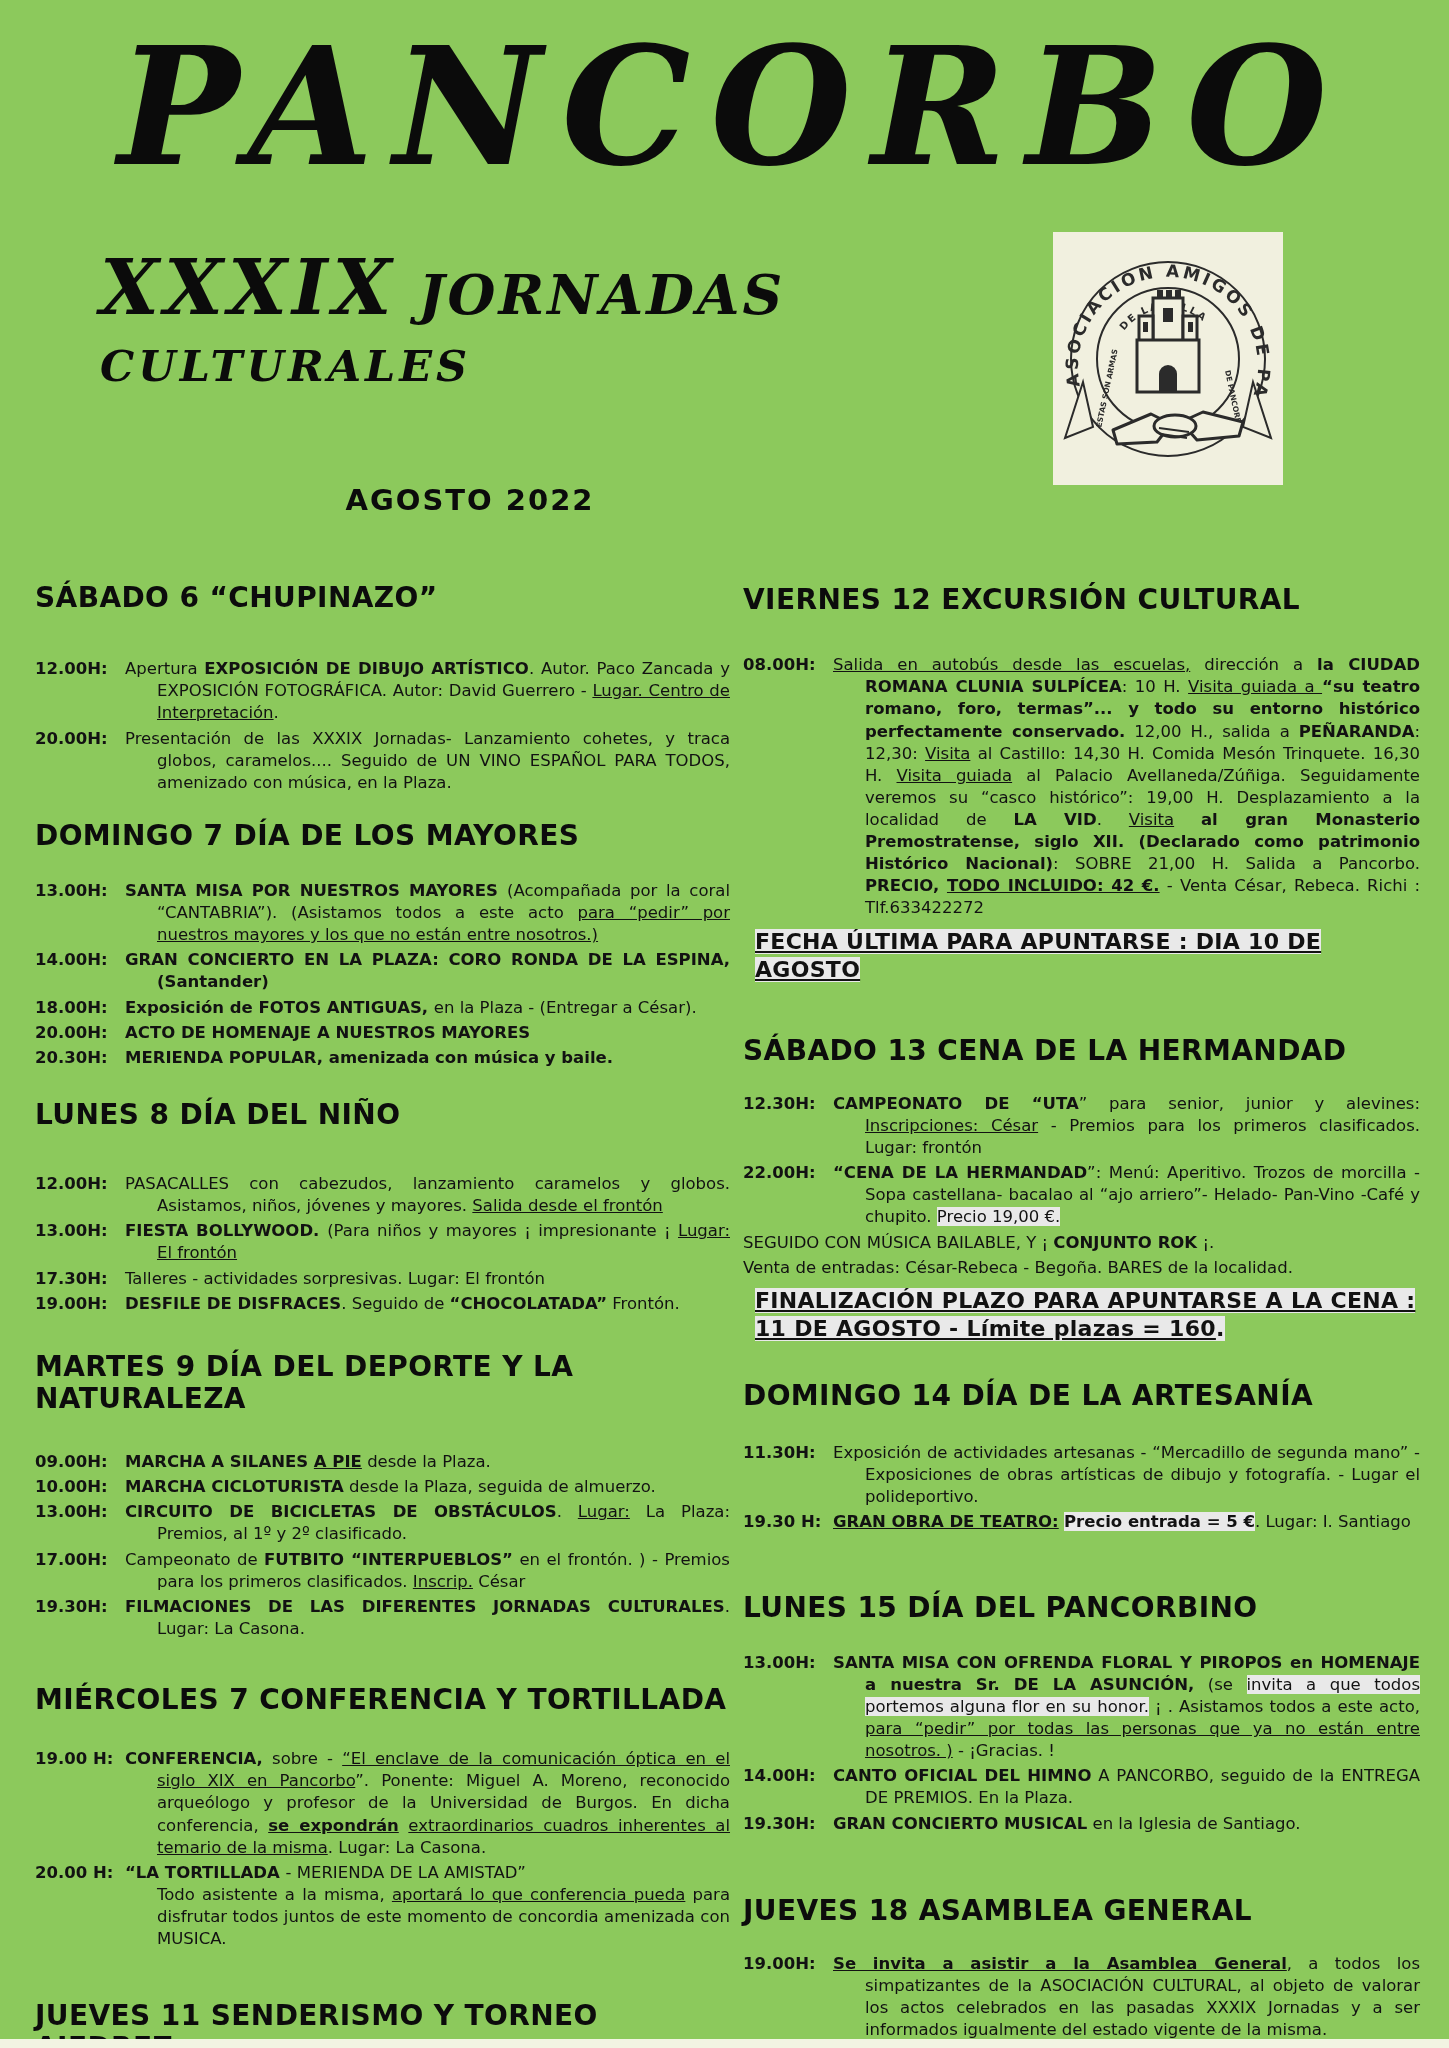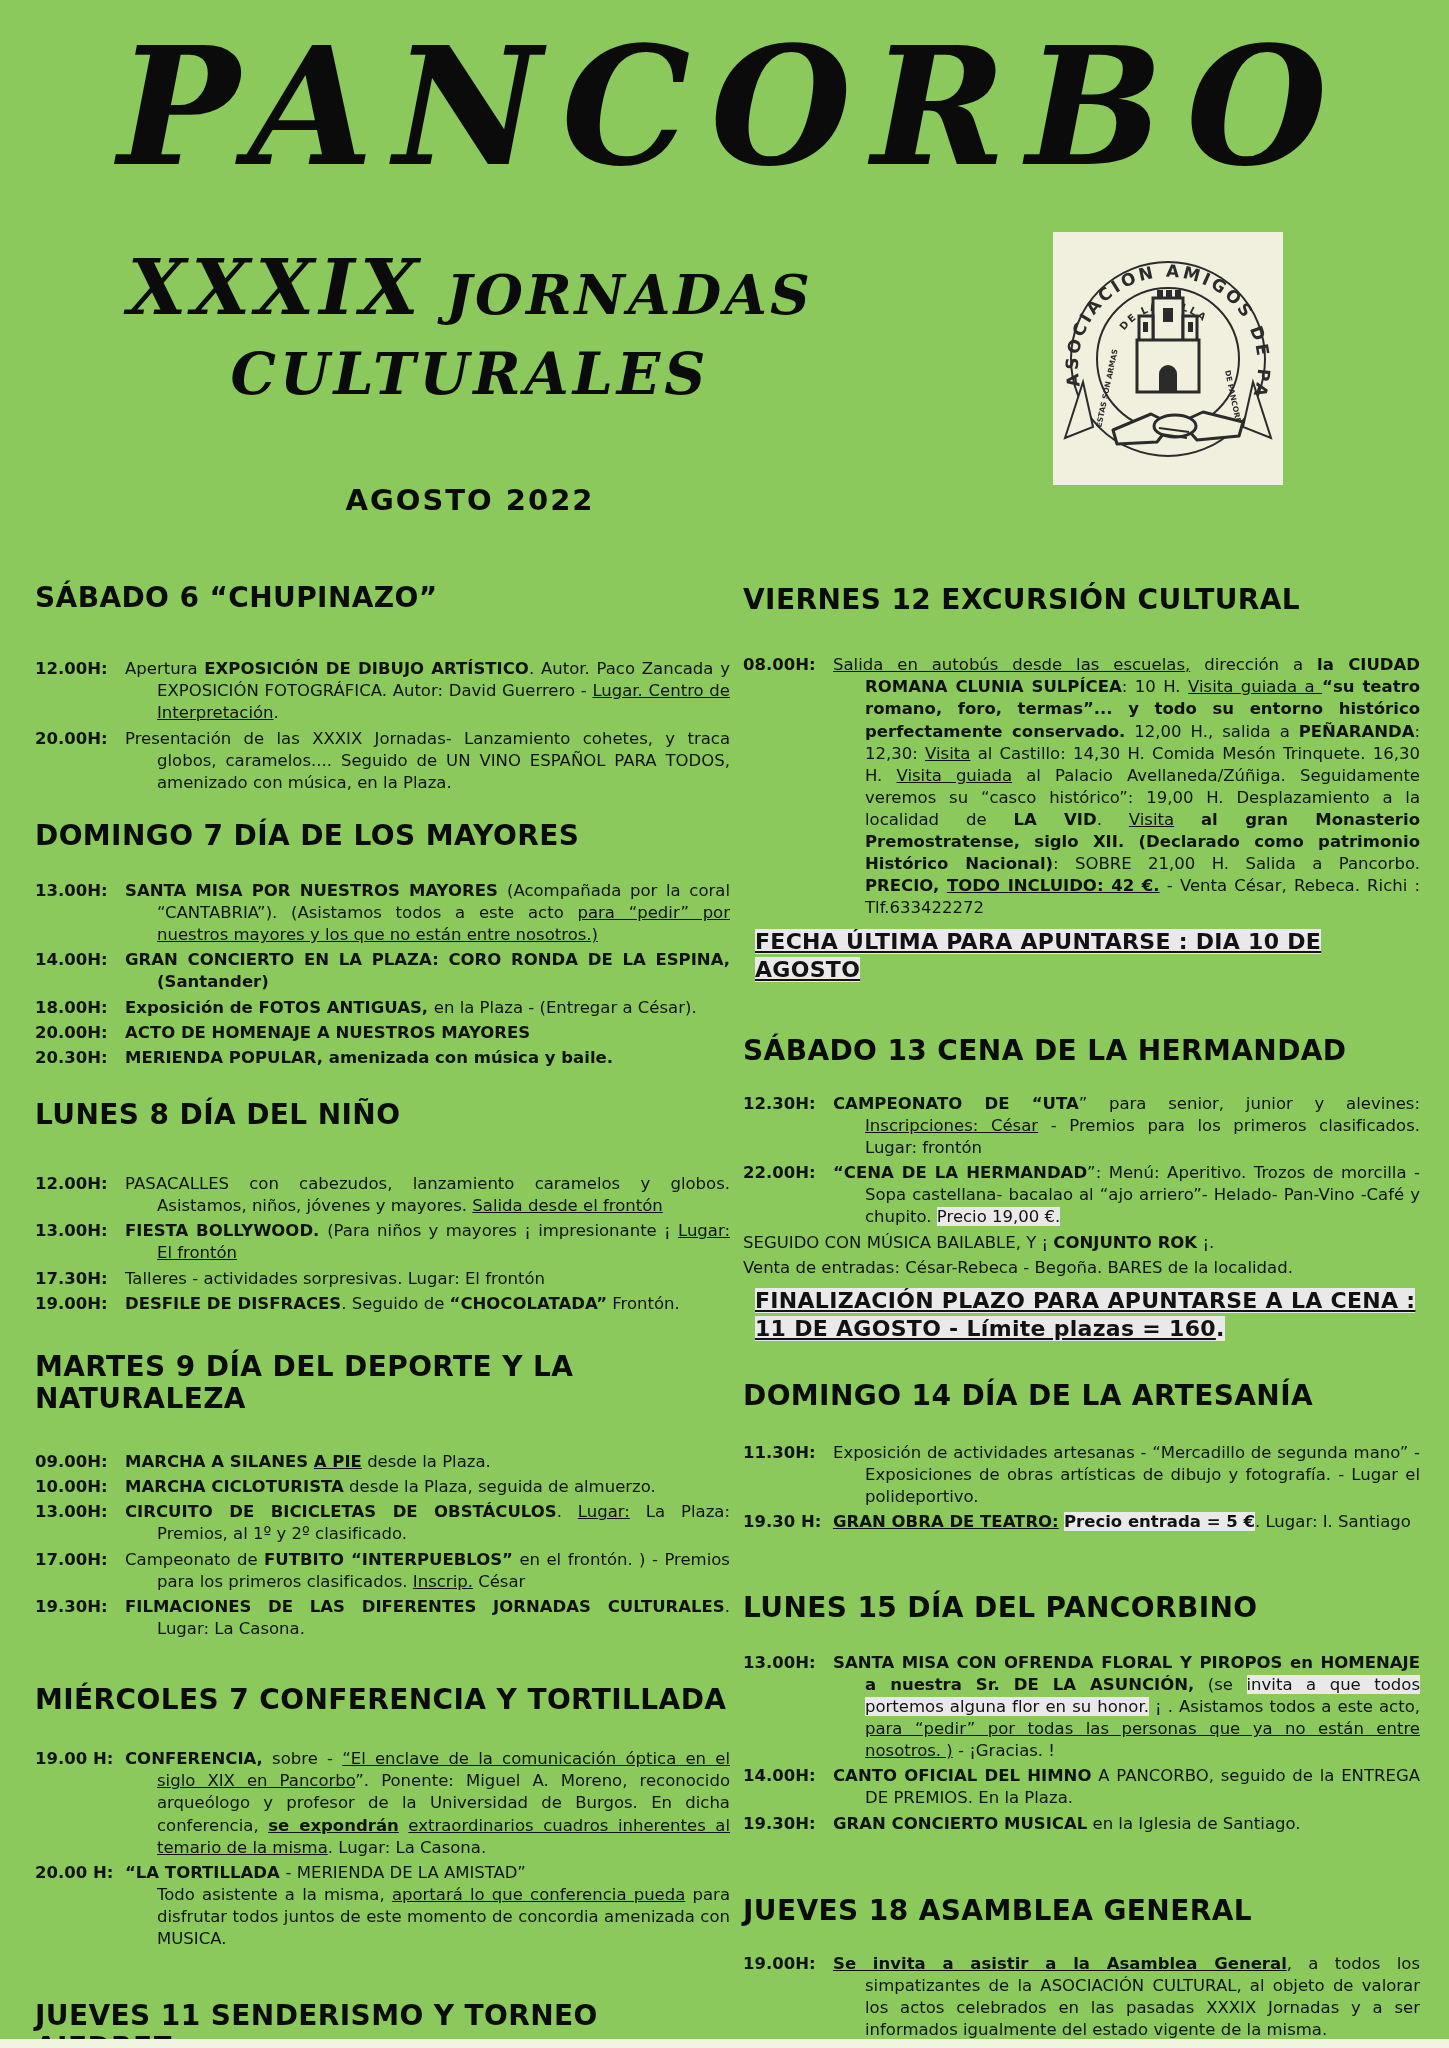--- a/index.html
+++ b/index.html
@@ -2,25 +2,25 @@
 <html lang="es"><head>
 <meta charset="utf-8">
 <style>
   html,body{margin:0;padding:0;background:#666;}
   .page{position:relative;width:1449px;height:2048px;background:#8cc95c;overflow:hidden;
         font-family:"DejaVu Sans",sans-serif;color:#121212;margin:0 auto;}
   
   .title{position:absolute;top:22px;left:8px;width:100%;text-align:center;
          font-family:"DejaVu Serif",serif;font-style:italic;font-weight:bold;
          font-size:162px;line-height:1.05;letter-spacing:20px;white-space:nowrap;color:#0b0b0b;}
-  .subtitle{position:absolute;top:248px;left:100px;width:740px;text-align:center;
+  .subtitle{position:absolute;top:248px;left:100px;width:740px;
             font-family:"DejaVu Serif",serif;font-style:italic;font-weight:bold;color:#0b0b0b;line-height:1.05;}
   .subtitle .roman{font-size:76px;letter-spacing:5px;}
   .subtitle .word1{font-size:55px;letter-spacing:3px;}
-  .subtitle .line2{font-size:57px;letter-spacing:4px;margin-top:16px;}
+  .subtitle .line2{font-size:43px;letter-spacing:4px;margin-top:16px;}
   .month{position:absolute;top:483px;left:100px;width:740px;text-align:center;
          font-weight:bold;font-size:29px;letter-spacing:2px;color:#0b0b0b;}
   
   .logo{position:absolute;left:1053px;top:232px;width:230px;height:253px;}
   .logo text{fill:#2b2b2b;font-family:"DejaVu Sans",sans-serif;font-weight:bold;}
   
   .col{position:absolute;top:572px;}
   #col-left{left:35px;width:695px;}
   #col-right{left:743px;width:677px;}
   .sec-heading{font-weight:bold;font-size:28px;line-height:1.15;letter-spacing:.4px;color:#0c0c0c;}

